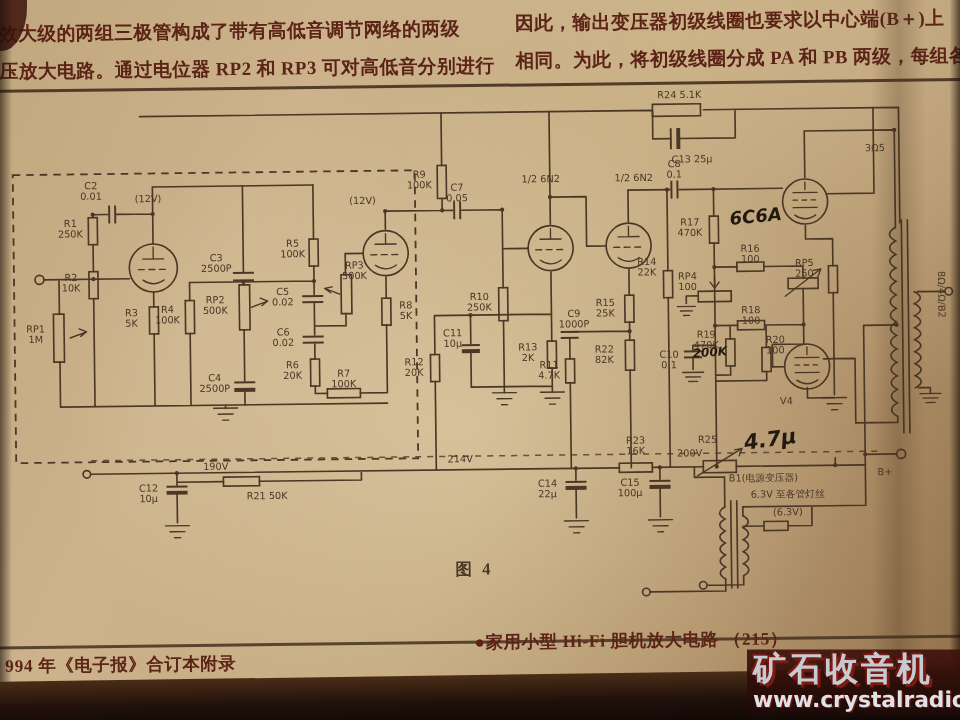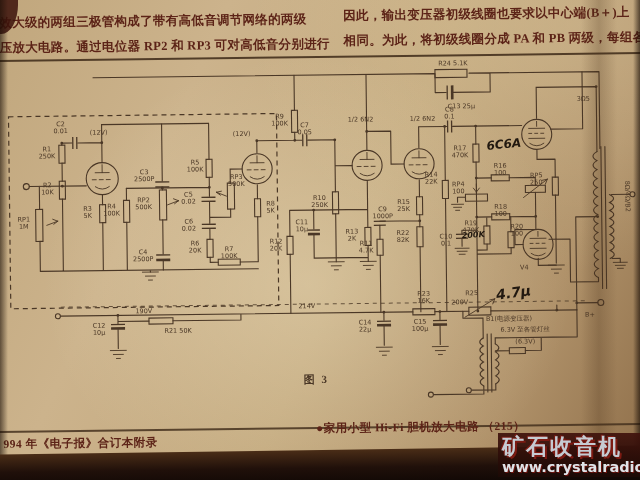--- a/index.html
+++ b/index.html
@@ -277,21 +277,21 @@
           <text class="plabel" x="524" y="334"><tspan x="524" dy="0">6.3V 至各管灯丝</tspan></text>
           <text class="plabel" x="524" y="346"><tspan x="524" dy="0">(6.3V)</tspan></text>
           <text class="plabel" x="589" y="320"><tspan x="589" dy="0">B+</tspan></text>
           <text class="plabel" x="626" y="200" transform="rotate(90 626 200)"><tspan x="626" dy="0">8Ω/4Ω/B2</tspan></text>
           <text class="hlabel" x="488" y="152" font-size="12" transform="rotate(-5 488 152)">6C6A</text>
           <text class="hlabel" x="496" y="302" font-size="14" transform="rotate(-7 496 302)">4.7μ</text>
           <text class="hlabel" x="462" y="240" font-size="8" transform="rotate(-3 462 240)">200K</text>
         </g>
     </svg>
 
-    <span class="fig-caption">图 3</span>
+    <span class="fig-caption">图 4</span>
     <div class="rule rule-bottom"></div>
     <span class="footer-left">994 年《电子报》合订本附录</span>
     <span class="footer-right">●家用小型 Hi-Fi 胆机放大电路 （215）</span>
   </div>
 
   <div class="corner-blotch"></div>
   <div class="crease"></div>
   <div class="edge-left"></div>
   <div class="edge-right"></div>
   <div class="dark-bottom"></div>

